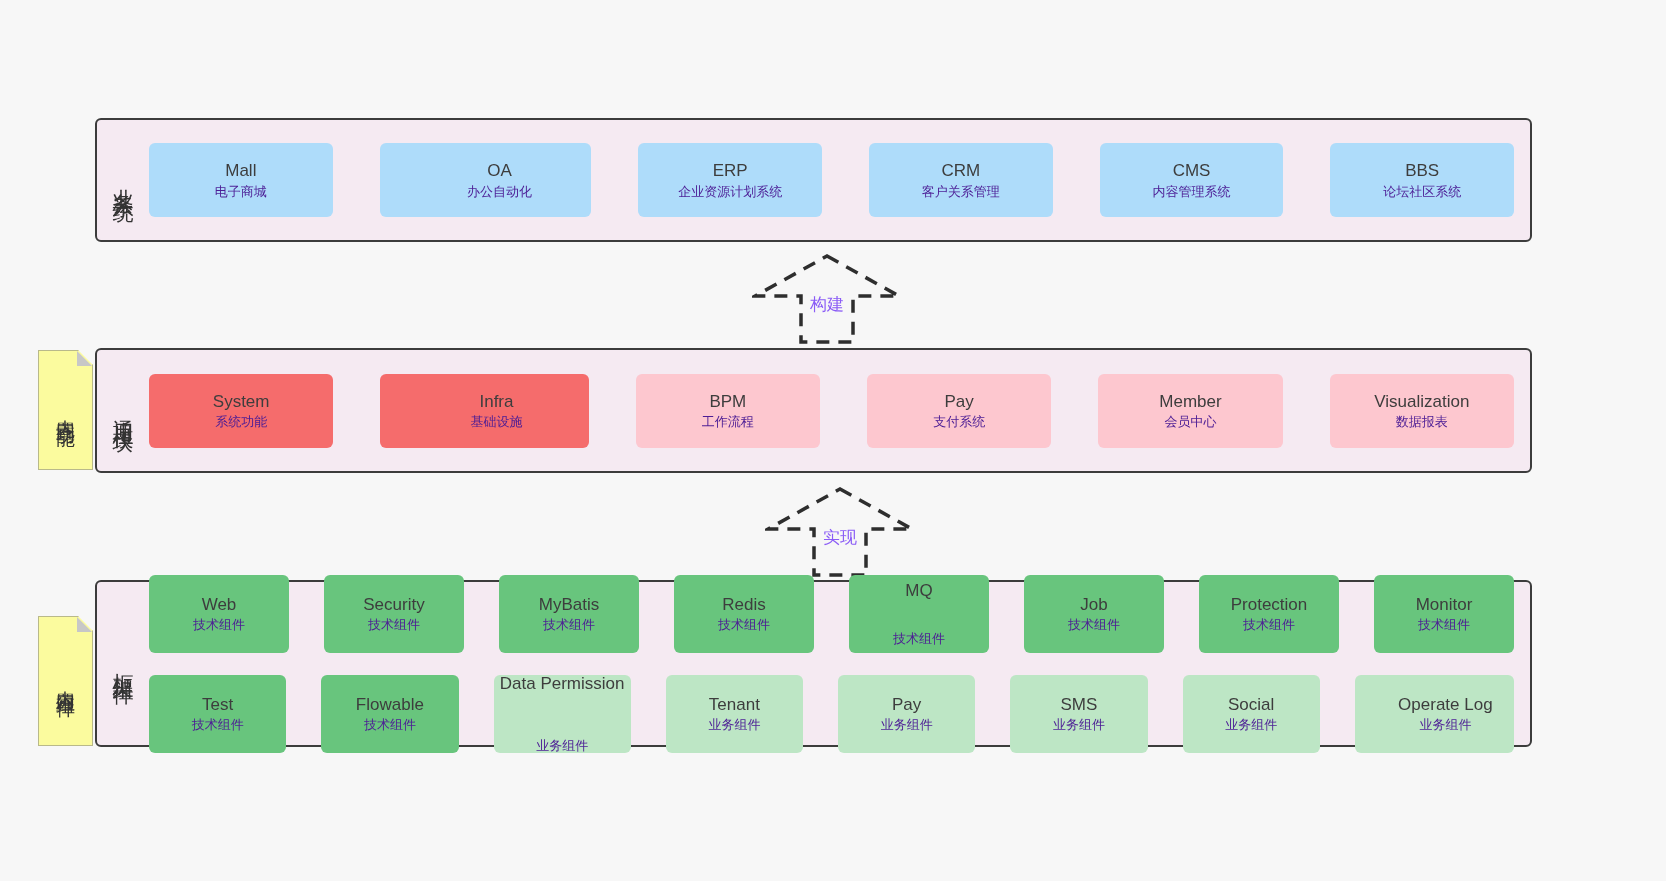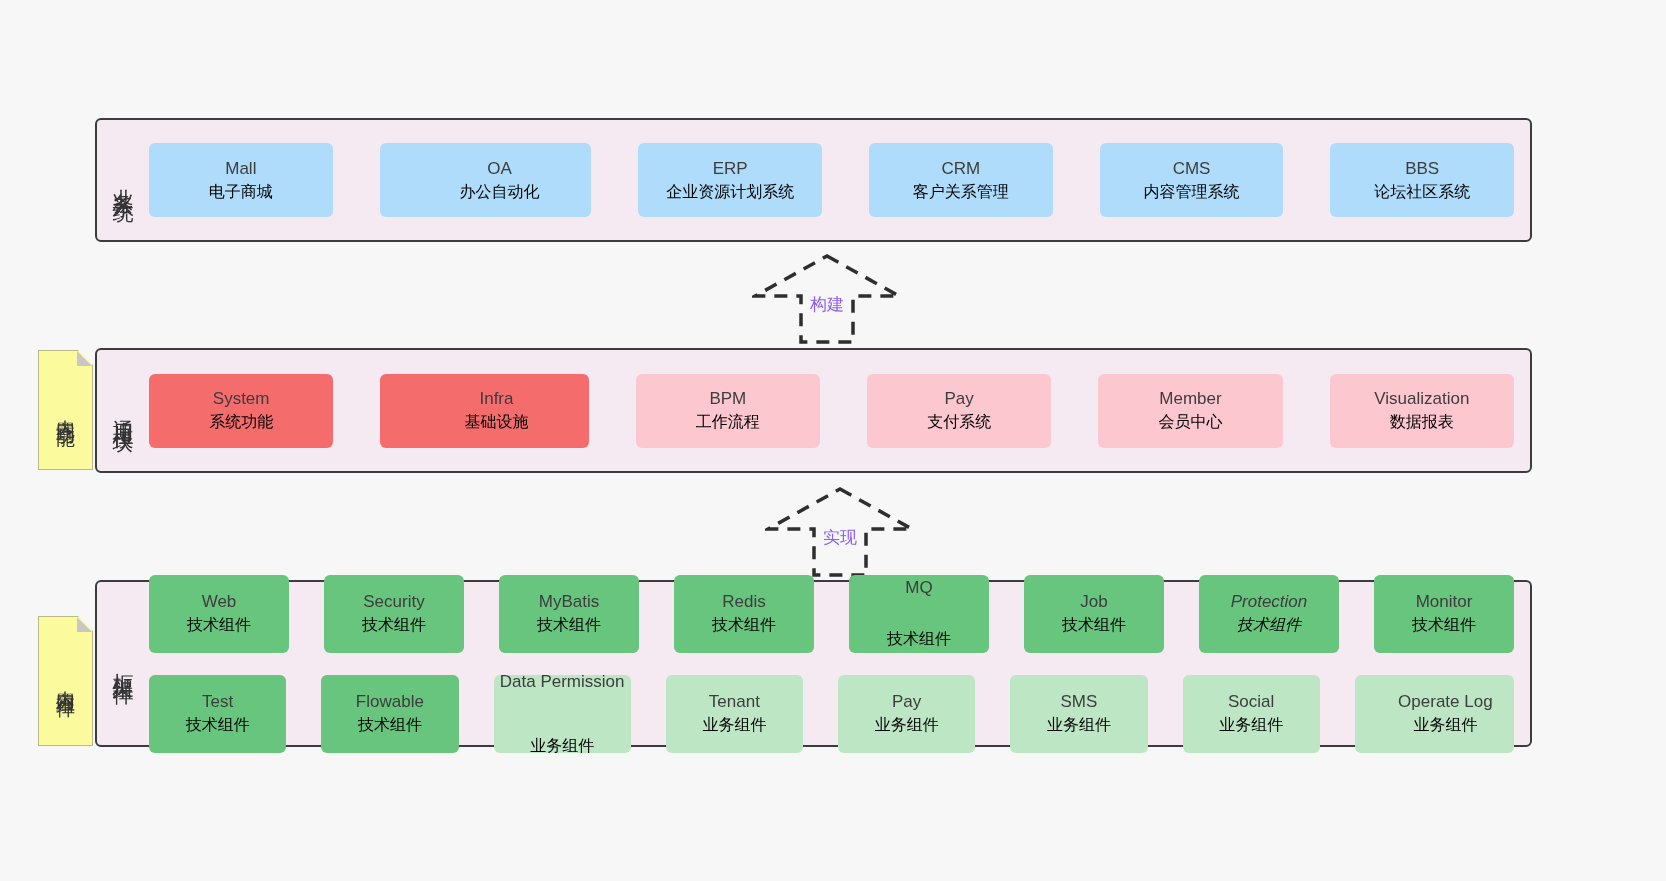--- a/index.html
+++ b/index.html
@@ -21,21 +21,21 @@
   .band-rows{flex:1;display:flex;flex-direction:column;justify-content:center;
              gap:22px;padding:0 16px 0 0;}
   .row{display:flex;gap:47px;}
   .band-bottom .row{gap:35px;}
 
   .box{flex:1;height:74px;border-radius:6px;display:flex;flex-direction:column;
        align-items:center;justify-content:center;text-align:center;
        padding:2px 8px;box-sizing:border-box;line-height:1.4;}
   .band-bottom .box{height:78px;padding:2px 6px;}
   .box-title{font-size:17px;color:#3d3d3d;}
-  .box-subtitle{font-size:16px;color:#000000;}
+  .box-subtitle{font-size:13px;color:#4c1d95;}
 
   
   .note{position:absolute;left:38px;width:55px;background:#fbfb9e;
         border:1px solid #b9b98a;box-sizing:border-box;
         clip-path:polygon(0 0,calc(100% - 15px) 0,100% 15px,100% 100%,0 100%);
         display:flex;align-items:center;justify-content:center;}
   .note-text{writing-mode:vertical-rl;text-orientation:upright;
              font-size:19px;letter-spacing:3px;color:#333;}
   .note-1{top:350px;height:120px;}
   .note-2{top:616px;height:130px;}
@@ -160,21 +160,21 @@
             <div class="box-subtitle">技术组件</div>
           </div>
           <div class="box" style="background: rgb(104, 197, 125); gap: 28px;">
             <div class="box-title">MQ</div>
             <div class="box-subtitle">技术组件</div>
           </div>
           <div class="box" style="background: rgb(104, 197, 125);">
             <div class="box-title">Job</div>
             <div class="box-subtitle">技术组件</div>
           </div>
-          <div class="box" style="background: rgb(104, 197, 125); font-style: italic;">
+          <div class="box" style="background: rgb(104, 197, 125);">
             <div class="box-title">Protection</div>
             <div class="box-subtitle">技术组件</div>
           </div>
           <div class="box" style="background: rgb(104, 197, 125);">
             <div class="box-title">Monitor</div>
             <div class="box-subtitle">技术组件</div>
           </div>
         </div>
         <div class="row">
           <div class="box" style="background: rgb(104, 197, 125);">

